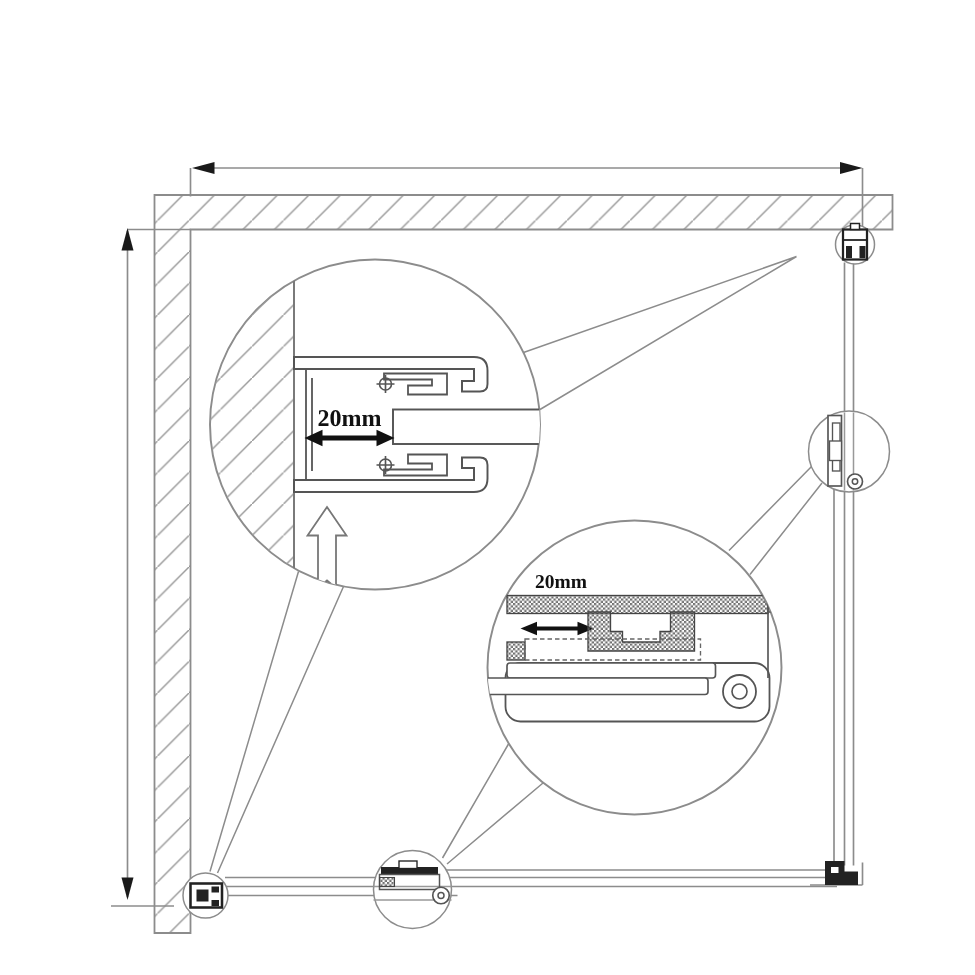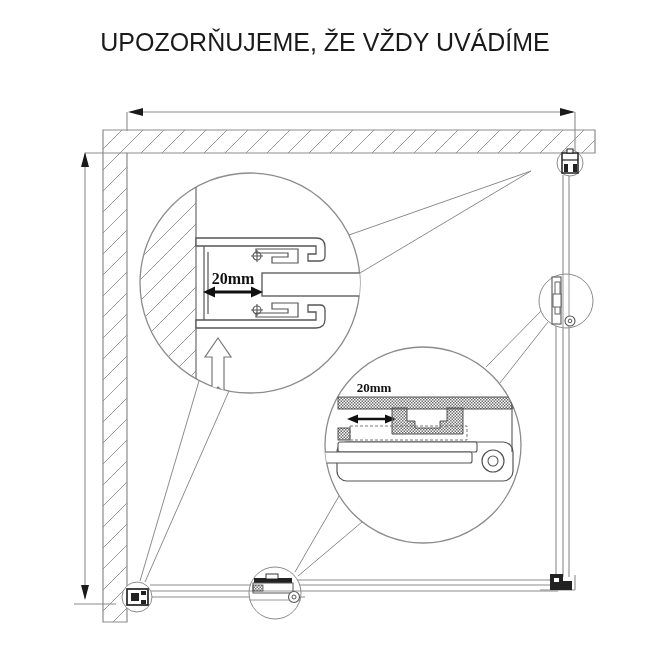--- a/index.html
+++ b/index.html
@@ -14,21 +14,20 @@
   }
   svg{position:absolute;top:0;left:0;}
   svg text.dim{
     font-family:"Liberation Serif",serif;font-weight:700;fill:#111;
   }
 </style>
 </head>
 <body>
 
 <div class="header">
-  <div>UPOZORŇUJEME, ŽE VŽDY UVÁDÍME</div>
 </div>
 
 <svg width="650" height="650" viewBox="0 0 650 650">
   <defs>
     <pattern id="hatch" width="21" height="21" patternUnits="userSpaceOnUse">
       <path d="M-2,23 L23,-2" stroke="#9a9a9a" stroke-width="1" fill="none"></path>
       <path d="M19,44 L44,19" stroke="#9a9a9a" stroke-width="1" fill="none"></path>
     </pattern>
     <pattern id="checker" width="3" height="3" patternUnits="userSpaceOnUse">
       <rect x="0" y="0" width="1.5" height="1.5" fill="#6f6f6f"></rect>

